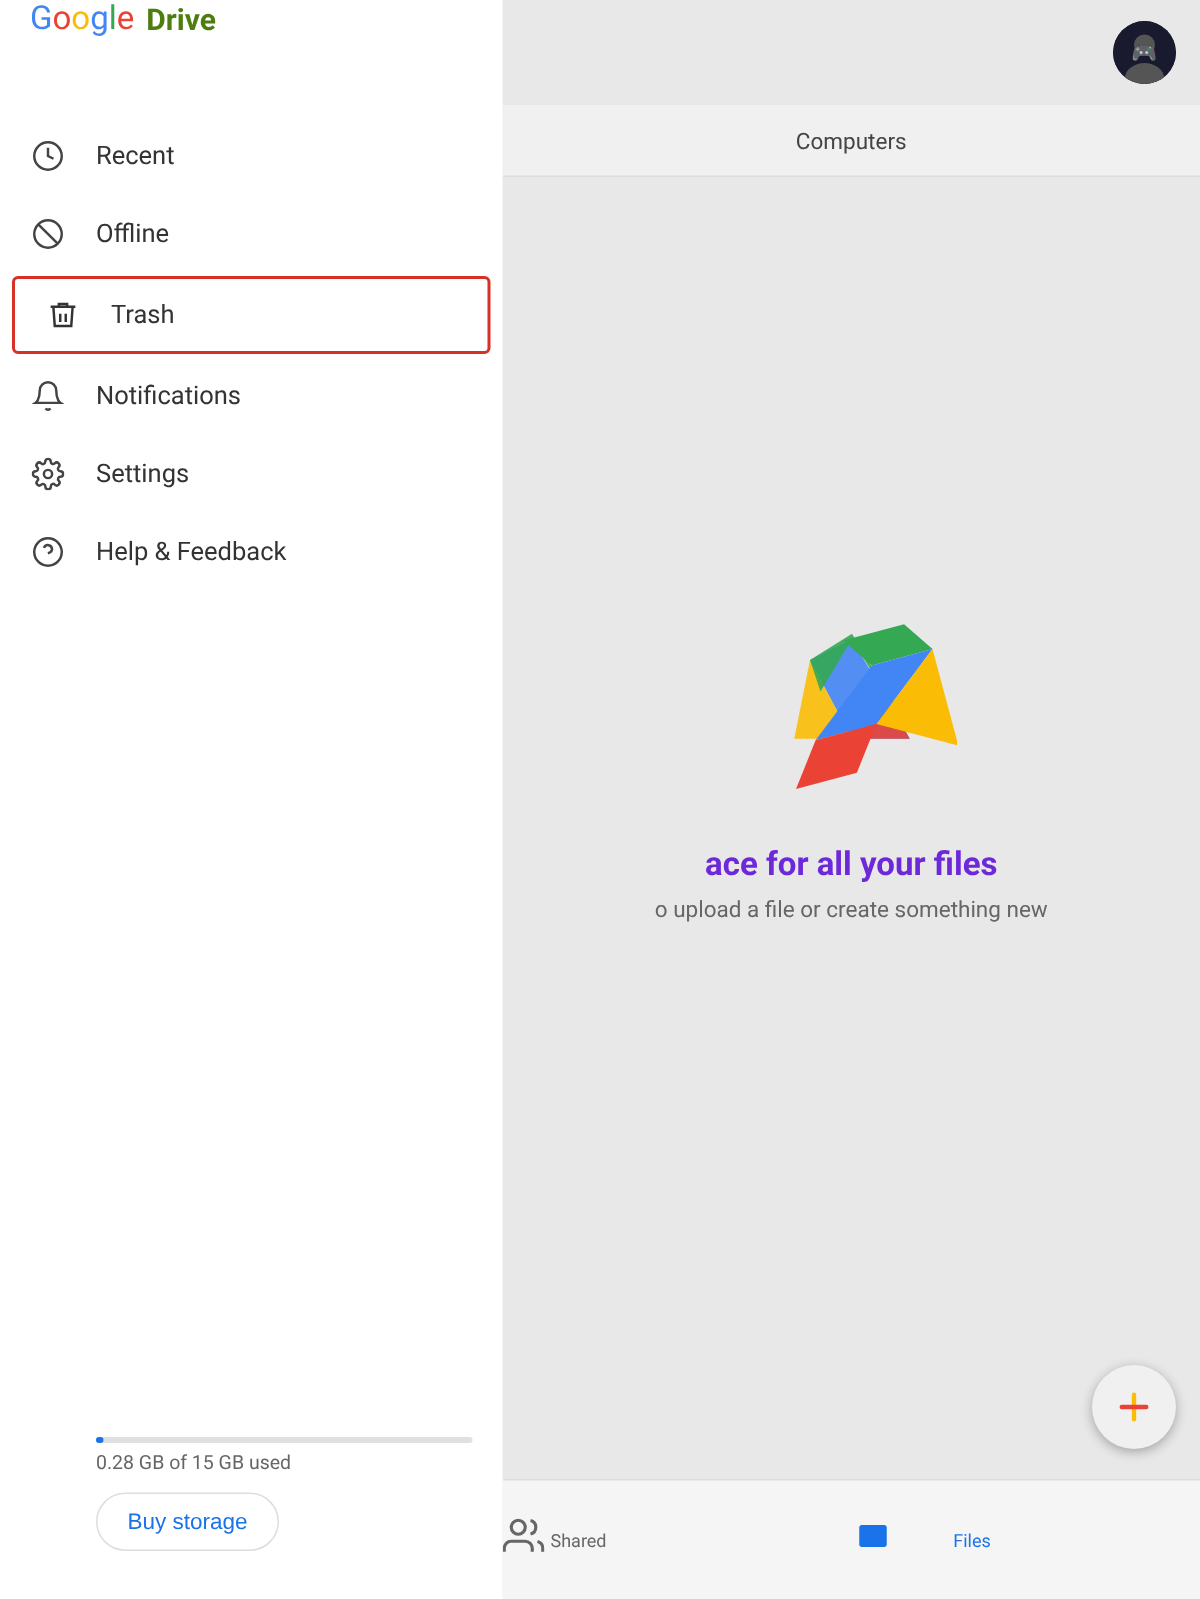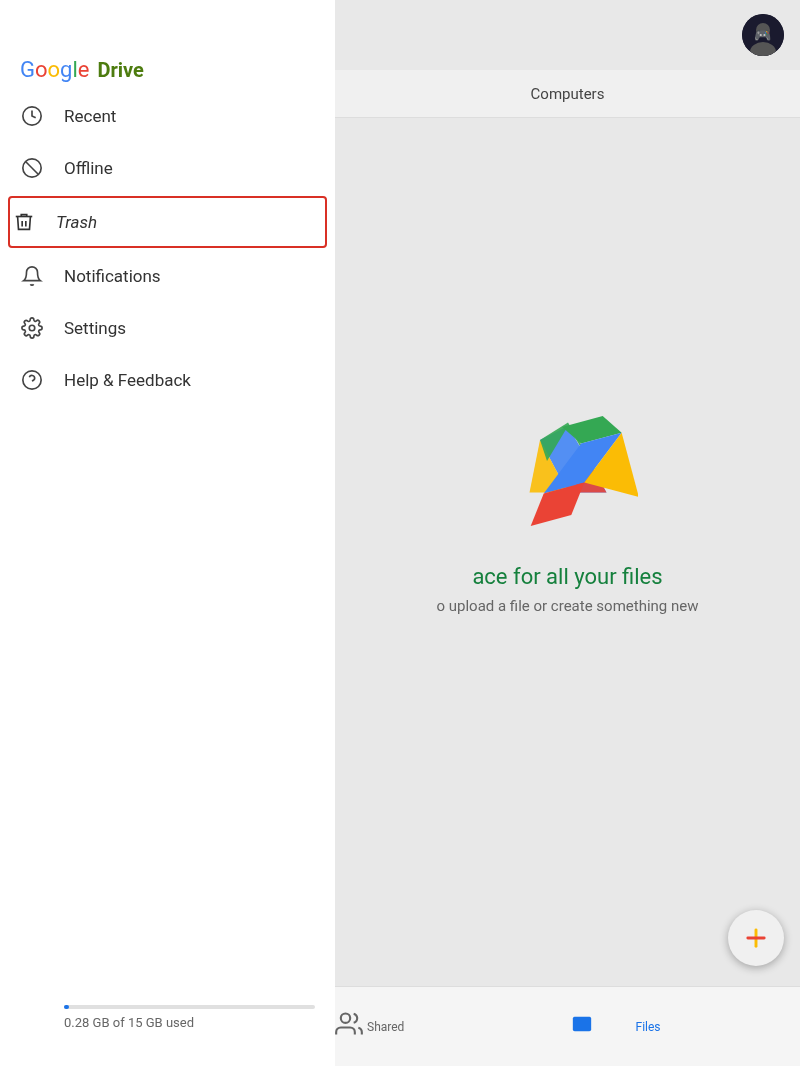--- a/index.html
+++ b/index.html
@@ -74,23 +74,23 @@
     }
 
     .drive-logo {
       width: 140px;
       height: 130px;
       margin-bottom: 24px;
     }
 
     .content-title {
       font-size: 22px;
-      color: #15803d;
+      color: #6d28d9;
       margin-bottom: 8px;
-      font-weight: 400;
+      font-weight: 700;
     }
 
     .content-subtitle {
       font-size: 15px;
       color: #666;
     }
 
     
     .bottom-nav {
       height: 80px;
@@ -154,24 +154,23 @@
       height: 100%;
       background: white;
       display: flex;
       flex-direction: column;
       z-index: 10;
     }
 
     .sidebar-header {
       height: 70px;
       display: flex;
-      align-items: flex-end;
+      align-items: flex-start;
       padding: 0 20px;
       gap: 4px;
-      margin-top: 12px;
     }
 
     .logo-google {
       display: flex;
       align-items: center;
       gap: 4px;
     }
 
     .logo-text-drive {
       font-size: 20px;
@@ -192,22 +191,21 @@
       gap: 20px;
       cursor: pointer;
       border-radius: 0;
       position: relative;
     }
 
     .menu-item.active {
       border: 2px solid #d93025;
       border-radius: 4px;
       margin: 2px 8px;
-      padding: 12px 2px;
-      font-style: italic;
+      padding: 12px 20px;
     }
 
     .menu-item .item-icon {
       width: 24px;
       height: 24px;
       display: flex;
       align-items: center;
       justify-content: center;
       color: #444;
       flex-shrink: 0;
@@ -366,20 +364,21 @@
       <span class="item-label">Help &amp; Feedback</span>
     </div>
   </div>
 
   <div class="storage-section">
     <div class="storage-bar-container">
       <div class="storage-bar-track">
         <div class="storage-bar-fill"></div>
       </div>
       <div class="storage-text">0.28 GB of 15 GB used</div>
+      <button class="buy-storage-btn">Buy storage</button>
     </div>
   </div>
 </div>
 
 <div class="main-content">
 
   <div class="top-bar">
     <div class="avatar">
       <svg viewBox="0 0 42 42" xmlns="http://www.w3.org/2000/svg">
         <circle cx="21" cy="21" r="21" fill="#1a1a2e"></circle>

